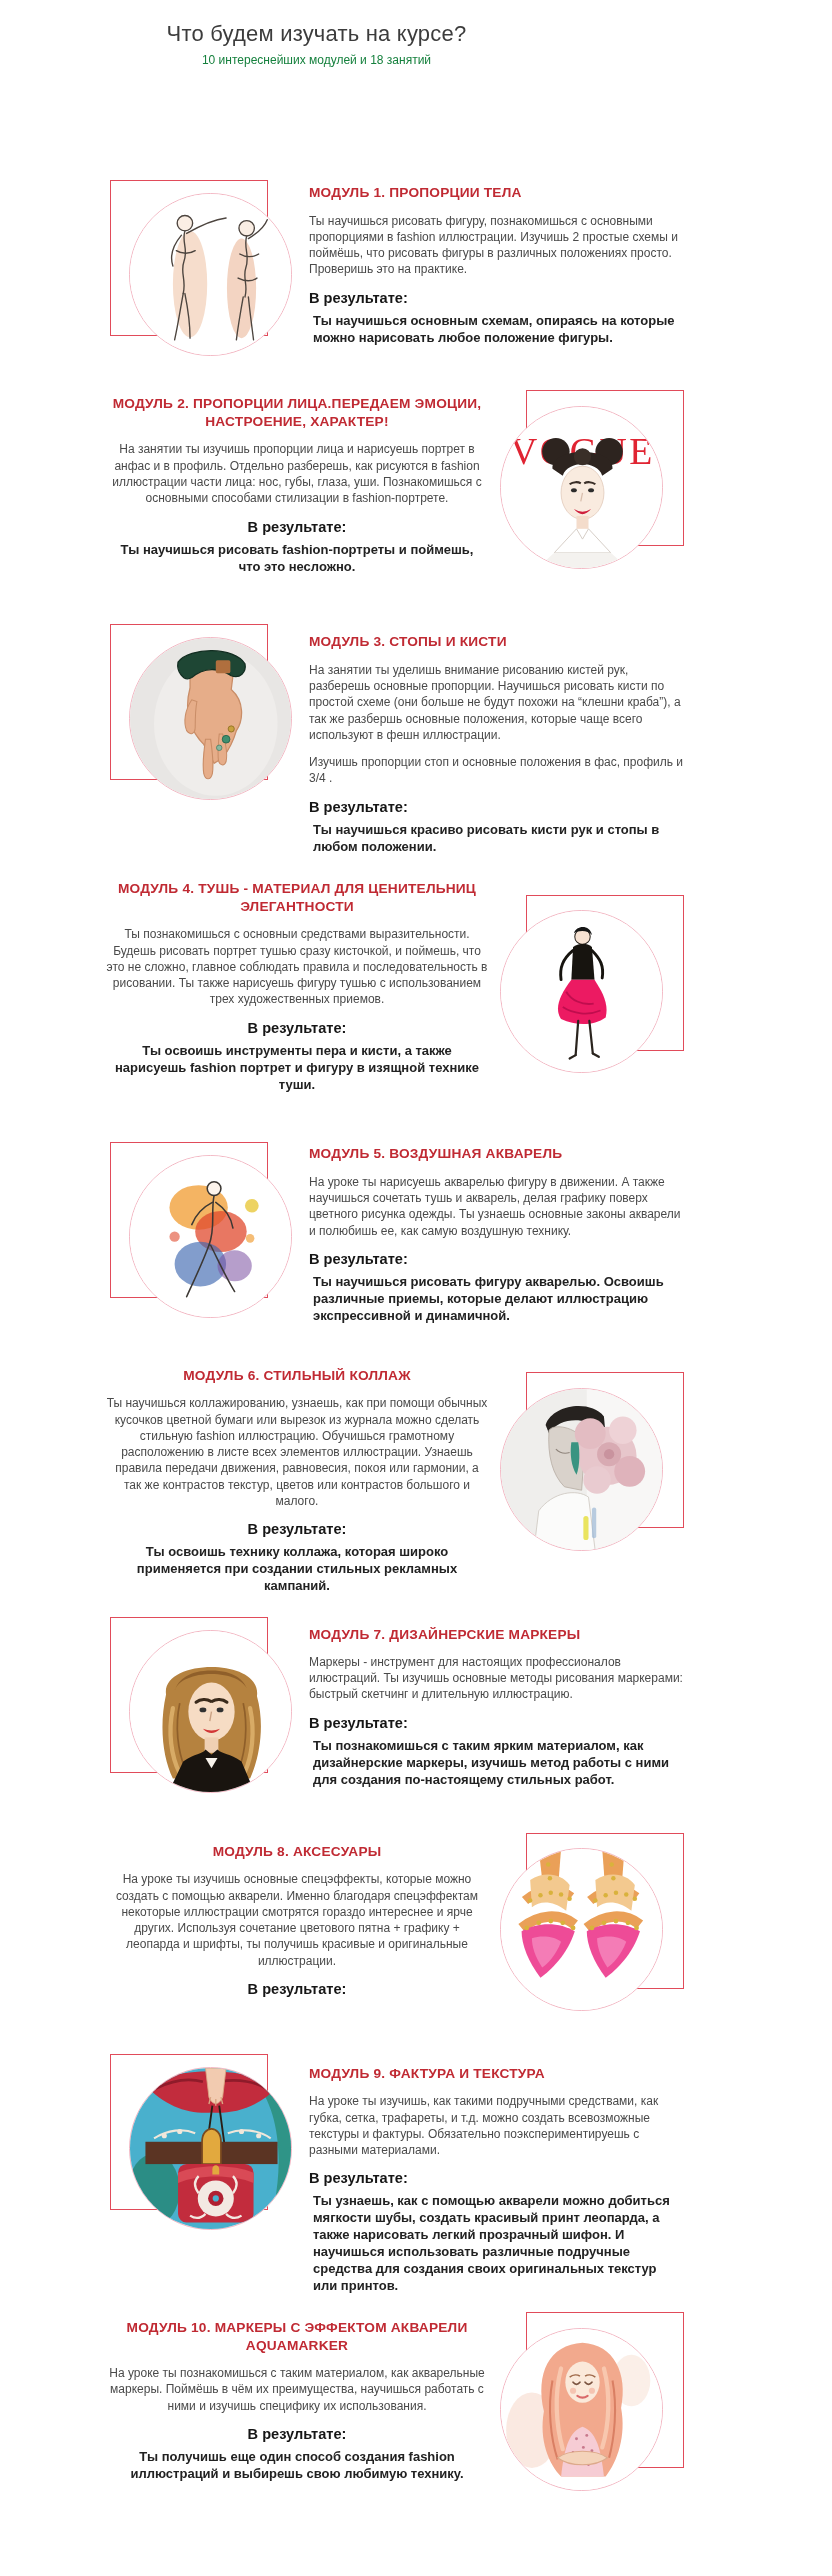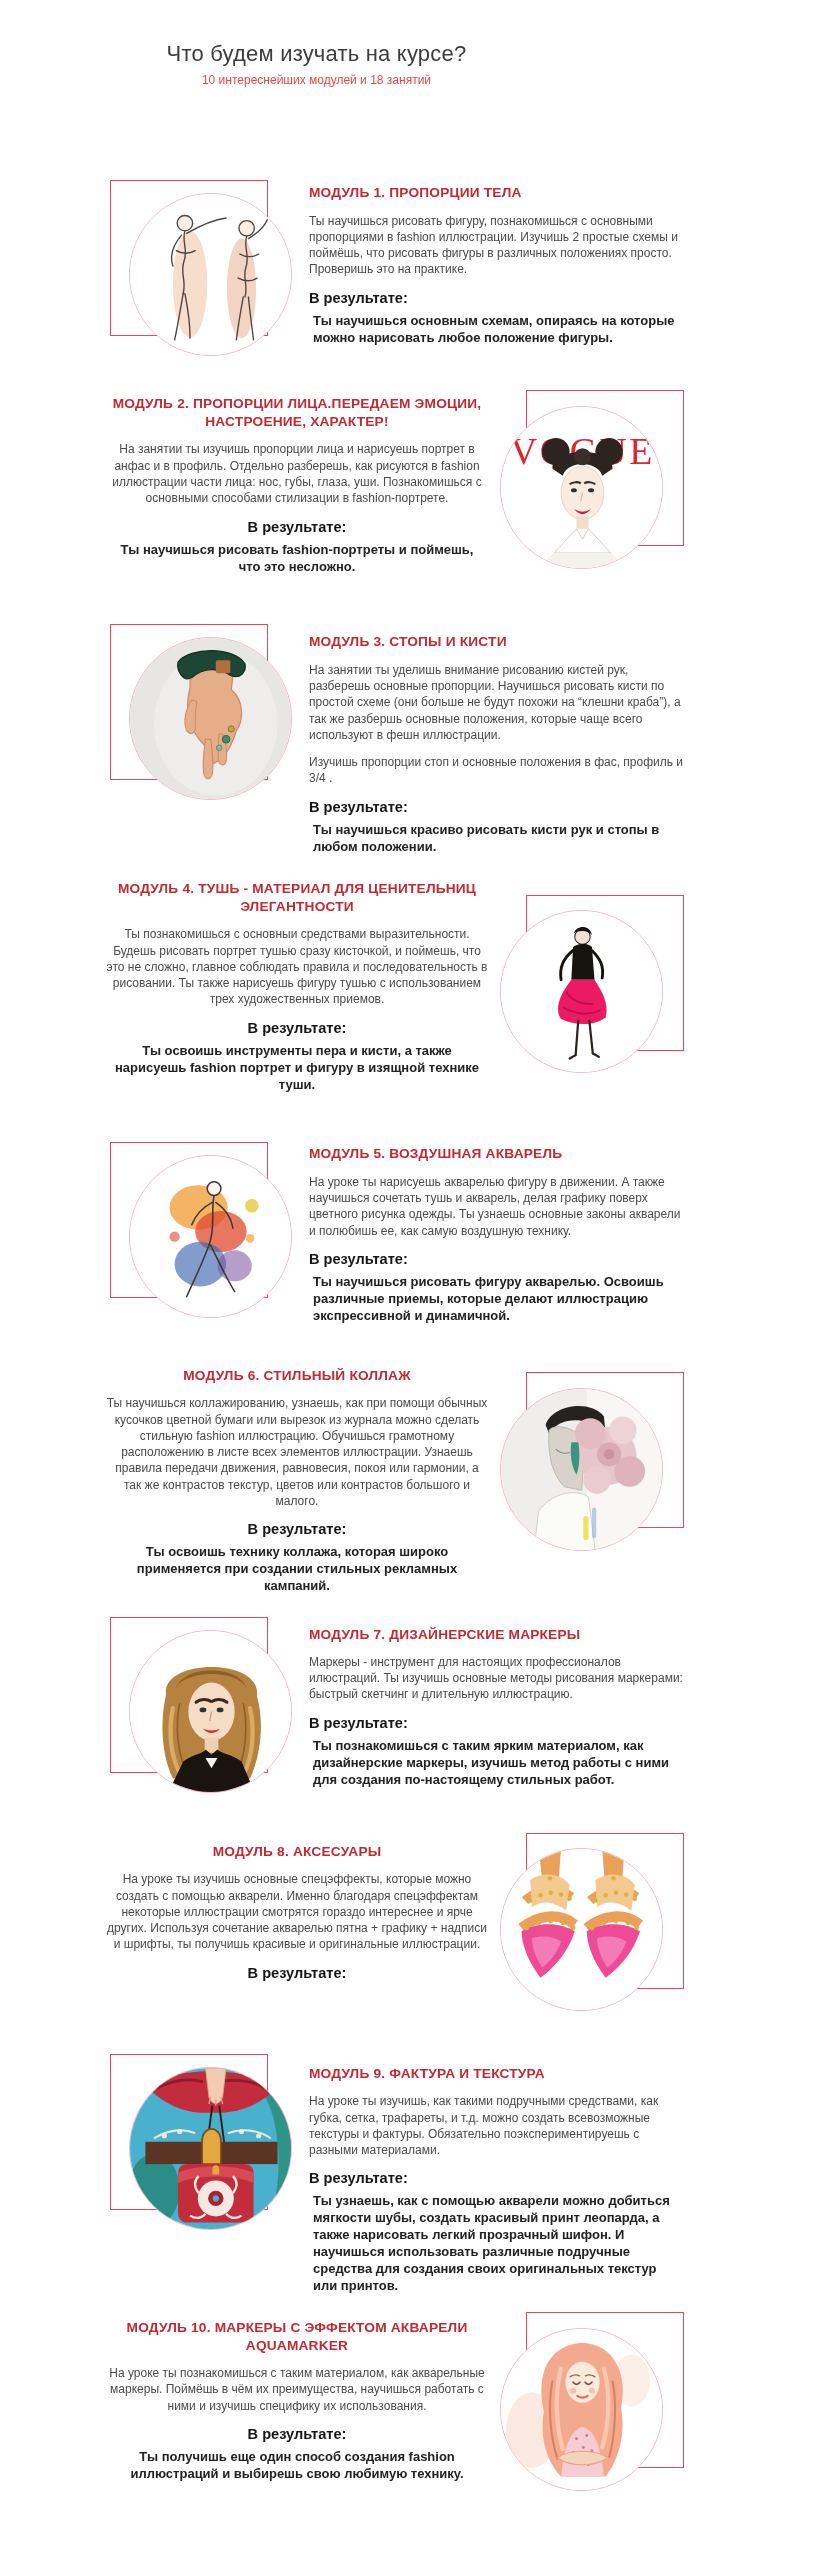--- a/index.html
+++ b/index.html
@@ -3,23 +3,23 @@
 <meta charset="utf-8">
 <style>
   * { margin:0; padding:0; box-sizing:border-box; }
   html,body { background:#ffffff; }
   body {
     width:832px; height:2576px; position:relative; overflow:hidden;
     font-family:"Liberation Sans", sans-serif; color:#4a4a4a;
   }
   #page { position:relative; width:832px; height:2576px; background:#fff; }
 
-  .header { position:absolute; top:20.6px; left:0; width:633px; text-align:center;margin-top:20px; }
+  .header { position:absolute; top:20.6px; left:0; width:633px; text-align:center; }
   .page-title { font-size:22px; font-weight:400; color:#3c3c3c; letter-spacing:0.2px; }
-  .page-subtitle { margin-top:6px; font-size:12px; color:#ef4444; }
+  .page-subtitle { margin-top:6px; font-size:12px; color:#15803d; }
 
   .module { position:absolute; left:0; width:832px; }
 
   
   .img-block { position:absolute; width:158px; height:156px; }
   .frame { position:absolute; inset:0; border:1.7px solid #e14b5a; }
   .photo-circle {
     position:absolute; width:163px; height:163px; border-radius:50%;
     overflow:hidden; border:0.9px solid #f3b7c3; background:#fff; z-index:2;
   }
@@ -262,21 +262,21 @@
       <h3 class="module-title">МОДУЛЬ 7. ДИЗАЙНЕРСКИЕ МАРКЕРЫ</h3>
       <p class="body">Маркеры - инструмент для настоящих профессионалов илюстраций. Ты изучишь основные методы рисования маркерами: быстрый скетчинг и длительную иллюстрацию.</p>
       <p class="result-label">В результате:</p>
       <p class="result-text">Ты познакомишься с таким ярким материалом, как дизайнерские маркеры, изучишь метод работы с ними для создания по-настоящему стильных работ.</p>
     </div>
   </section>
 
   <section class="module" style="top:1843px">
     <div class="text-block text-left" style="top:0">
       <h3 class="module-title">МОДУЛЬ 8. АКСЕСУАРЫ</h3>
-      <p class="body">На уроке ты изучишь основные спецэффекты, которые можно создать с помощью акварели. Именно благодаря спецэффектам некоторые иллюстрации смотрятся гораздо интереснее и ярче других. Используя сочетание акварелью пятна + графику + надписи и шрифты, ты получишь красивые и оригинальные иллюстрации.</p>
+      <p class="body">На уроке ты изучишь основные спецэффекты, которые можно создать с помощью акварели. Именно благодаря спецэффектам некоторые иллюстрации смотрятся гораздо интереснее и ярче других. Используя сочетание цветового пятна + графику + леопарда и шрифты, ты получишь красивые и оригинальные иллюстрации.</p>
       <p class="result-label">В результате:</p>
     </div>
     <div class="img-block img-right" style="left:526px; top:-10.3px">
       <div class="frame"></div>
       <div class="photo-circle">
         <svg viewBox="0 0 190 190">
           <rect width="190" height="190" fill="#ffffff"></rect>
           <g>
             <path d="M44 0 L70 0 L66 52 L50 54 Z" fill="#eaa058"></path>
             <path d="M28 60 C44 46 66 44 82 56" stroke="#eaa058" stroke-width="11" fill="none"></path>

